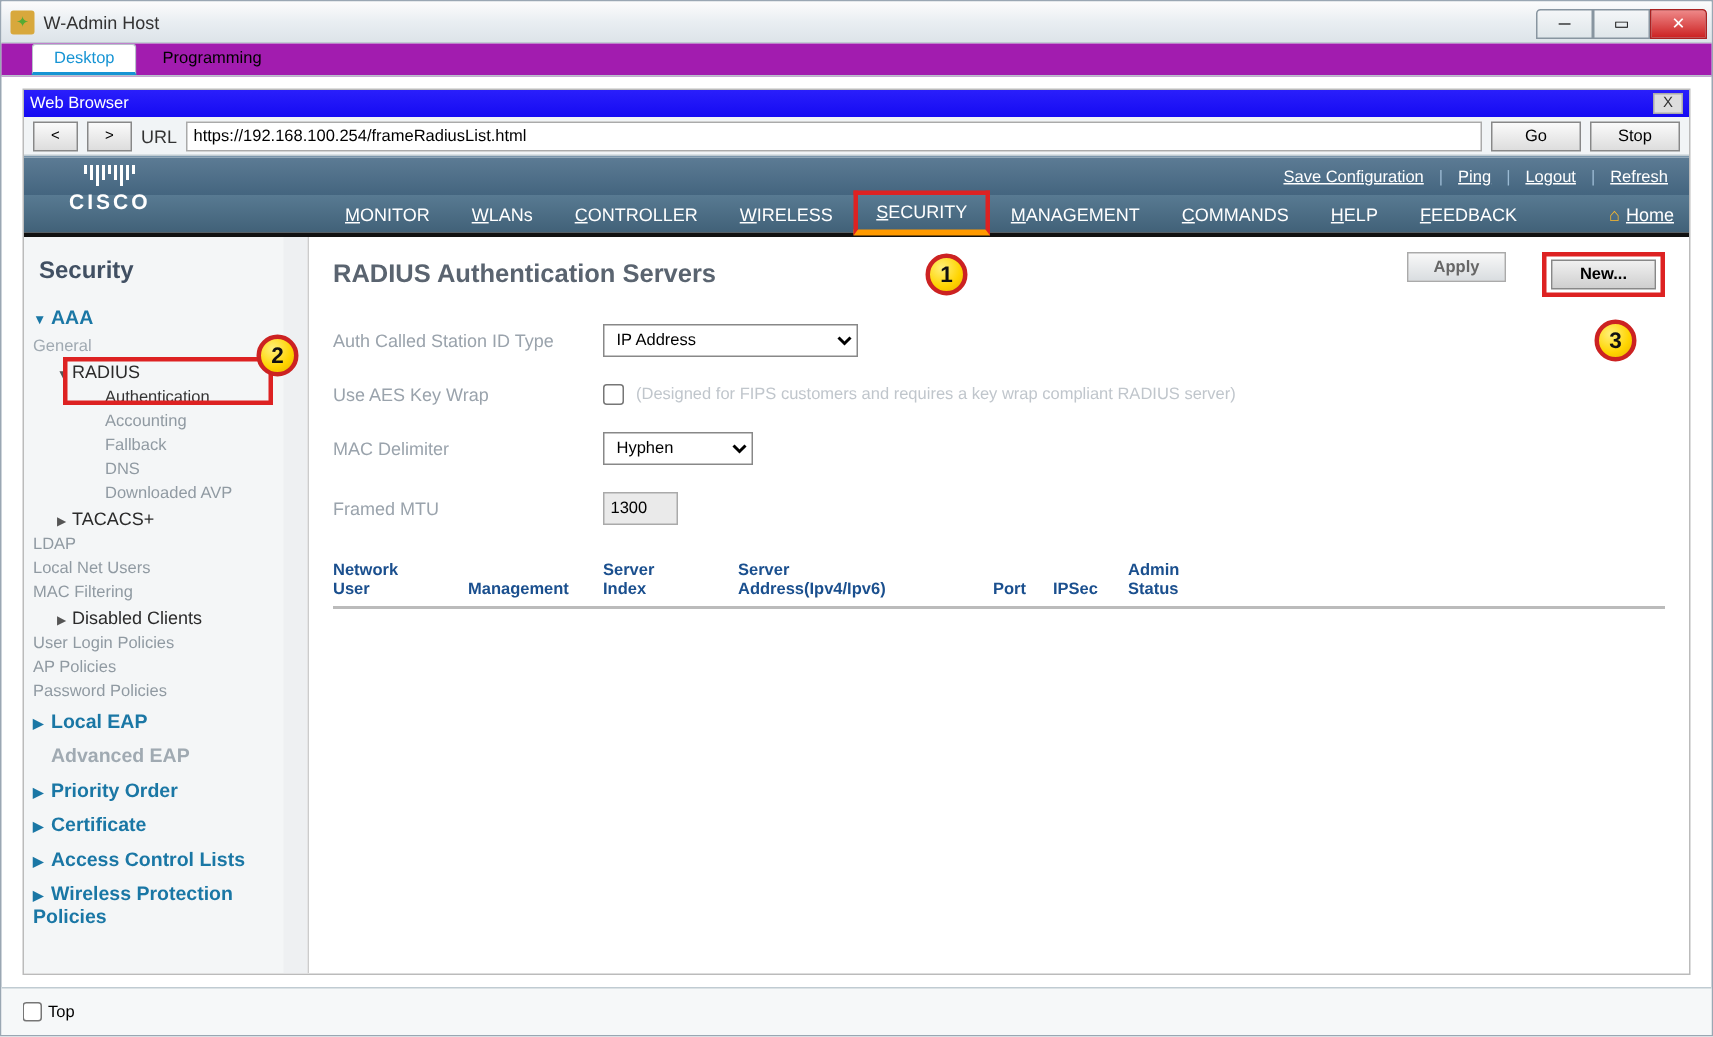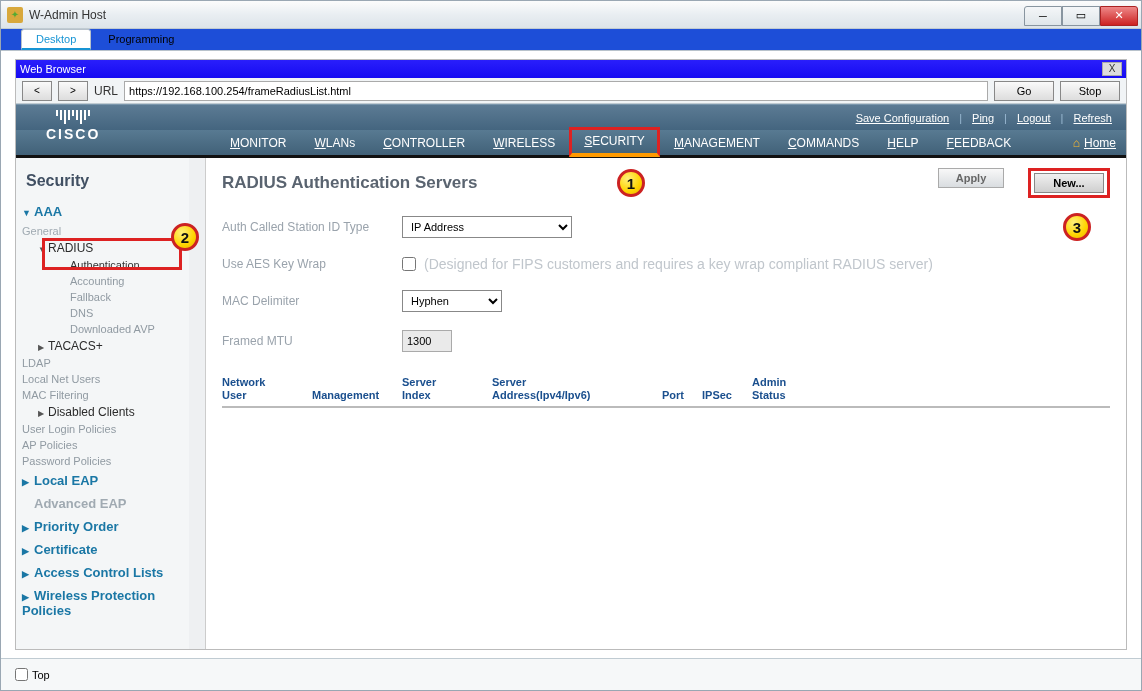--- a/index.html
+++ b/index.html
@@ -14,21 +14,21 @@
     background: linear-gradient(to bottom, #fcfcfc 0%, #e9eef2 50%, #dde4e9 100%);
     border-bottom: 1px solid #c0cbd2; padding-left: 6px;
   }
   .titlebar .title { display:flex; align-items:center; gap:6px; font-size:12px; color:#333; }
   .wicon { width:16px; height:16px; background:#d8a83c; border-radius:2px; display:flex;align-items:center;justify-content:center;font-size:10px;color:#5a3; }
   .winbtns { display:flex; gap:0; }
   .winbtn { width:38px; height:20px; border:1px solid #8895a0; background:linear-gradient(#f4f6f8,#dfe6ea); display:flex;align-items:center;justify-content:center; font-size:11px; margin-top:2px;}
   .winbtn.close { background:linear-gradient(#e88,#c22); border-color:#a22; color:#fff; border-top-right-radius:3px; margin-right:3px;}
   .winbtn.min{border-top-left-radius:3px;}
 
-  .tabbar { height:22px; display:flex; gap:2px; padding:0 20px; border-bottom:1px solid #b8c2cb; background:#1d4ed8;}
+  .tabbar { height:22px; display:flex; gap:2px; padding:0 20px; border-bottom:1px solid #b8c2cb; background:#a21caf;}
   .apptab { padding:3px 14px 0; font-size:11px; border:1px solid transparent; border-bottom:none; border-radius:3px 3px 0 0; cursor:pointer;}
   .apptab.active { color:#1694d4; border-color:#b8c2cb; background:#fff; border-bottom:2px solid #1694d4; }
 
   .browserwrap { margin:8px 14px; border:1px solid #bbb; flex:1; display:flex; flex-direction:column; overflow:hidden; }
   .browsertitle { background:#1d15f9; background:linear-gradient(#2a1ffb,#150af2); color:#fff; height:18px; display:flex; align-items:center; justify-content:space-between; padding:0 4px; font-size:11px;}
   .bx { background:#ddd; color:#333; width:20px; height:14px; text-align:center; border:1px solid #aaa; line-height:12px; font-size:10px;}
   .addr { height:26px; display:flex; align-items:center; gap:6px; padding:3px 6px; background:#f1f4f6; border-bottom:1px solid #c0cbd2;}
   .navbtn{ width:30px; height:20px; border:1px solid #888; background:linear-gradient(#fafafa,#ddd); font-size:10px;}
   .urllabel{font-size:12px;color:#333;}
   .urlinput{flex:1; height:20px; border:1px solid #aaa; padding:0 4px; font-size:11px; background:#fff;}
@@ -70,21 +70,21 @@
   .newbtn{ width:70px; height:20px; border:1px solid #888; background:linear-gradient(#f0f0f0,#cfcfcf); font-size:11px; font-weight:bold;}
   .newwrap{border:3px solid #d22; padding:2px 3px;}
 
   .formrow { display:flex; align-items:center; margin-top:18px; color:#9aa3ac; font-size:12px;}
   .flabel{ width:180px;}
   .sel{ height:22px; border:1px solid #888; background:#fff; font-size:11px; padding:0 4px;}
   .sel.wid1{width:170px;}
   .sel.wid2{width:100px;}
   .finput{ height:22px; width:50px; border:1px solid #aaa; background:#eaeaea; padding:0 4px; font-size:11px;}
   .chk{ width:14px; height:14px; margin-right:8px;}
-  .fnote{color:#c0c6cc; font-size:14px;}
+  .fnote{color:#c0c6cc; font-size:11px;}
 
   .tblhdr { display:flex; margin-top:24px; border-bottom:2px solid #bbb; padding-bottom:4px;}
   .th{ color:#1a4f8e; font-size:11px; font-weight:bold; line-height:13px;}
 
   .callout { position:absolute; width:28px; height:28px; border-radius:50%; background:radial-gradient(circle at 35% 30%, #fff07a 0%, #ffd400 60%, #e8b200 100%); border:3px solid #c22; display:flex; align-items:center; justify-content:center; font-weight:bold; font-size:15px; color:#111;}
 
   .footer{ height:32px; border-top:1px solid #c0cbd2; display:flex; align-items:center; padding:0 14px; font-size:11px; background:#f6f8f9;}
   .footer input{margin-right:4px;}
 
   .sbscroll{ position:absolute; right:0; top:0; bottom:0; width:16px; background:#eef0f2;}

